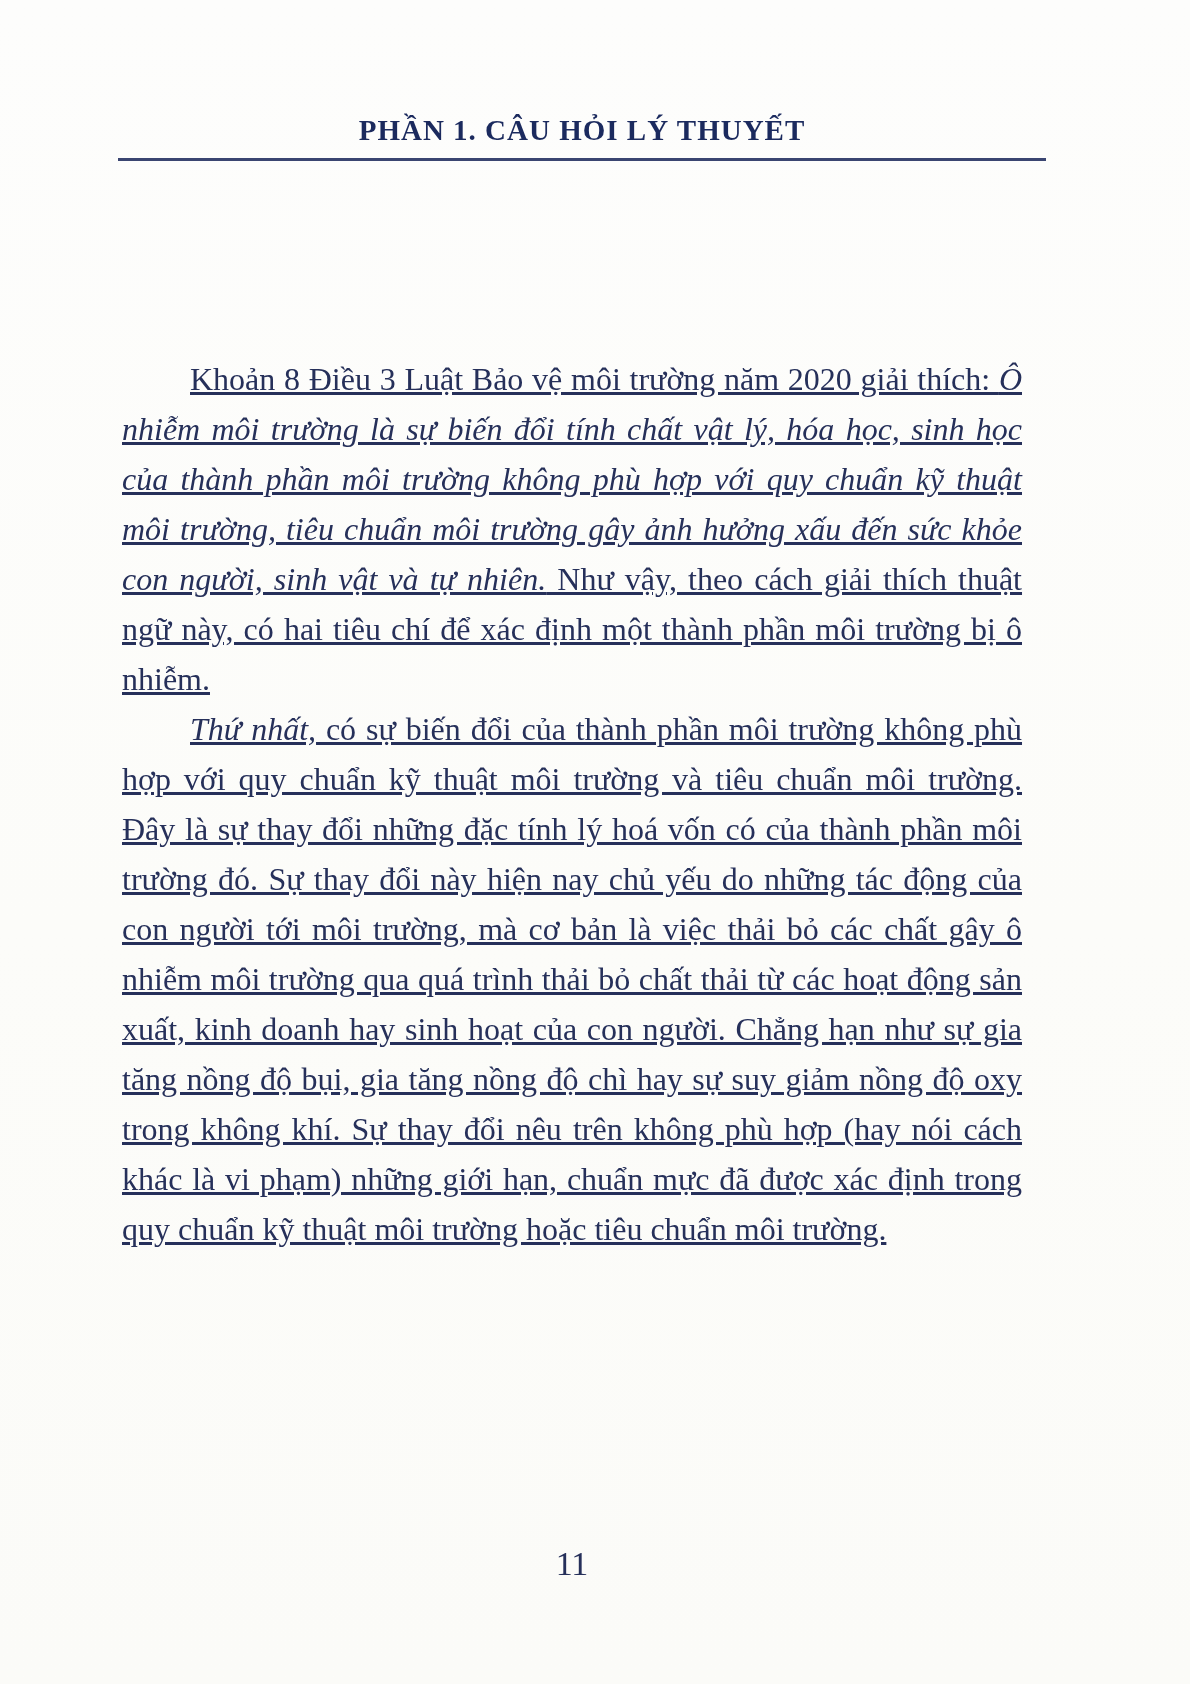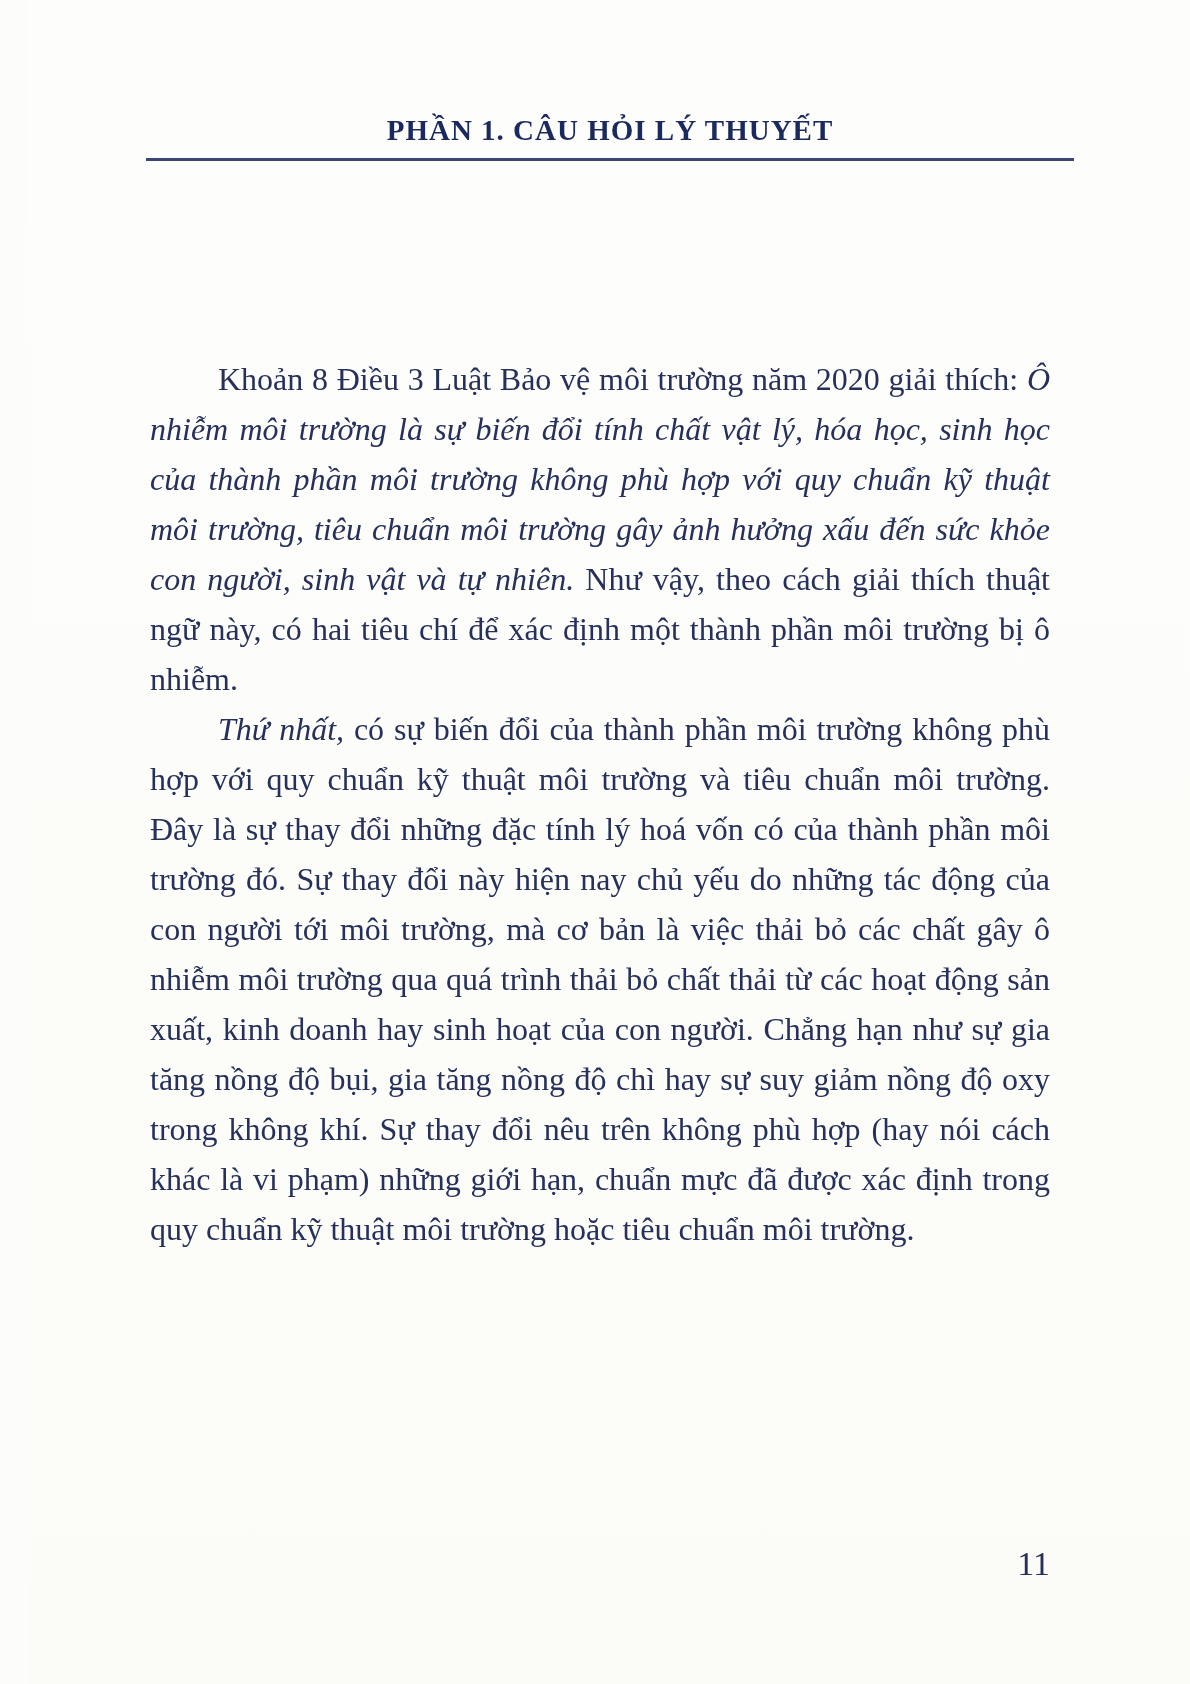--- a/index.html
+++ b/index.html
@@ -14,21 +14,20 @@
     background: var(--paper, #fcfcfa);
     font-family: "Liberation Serif", serif;
     color: var(--ink, #26305a);
     overflow: hidden;
   }
   .page {
     position: absolute;
     inset: 0;
     background:
       linear-gradient(180deg, #fdfdfc 0%, #fcfcf9 55%, #fbfbf8 100%);
-    margin-left: 28px;
   }
   
   .running-header {
     position: absolute;
     left: 118px;
     top: 112px;
     width: 928px;
     text-align: center;
   }
   .running-header-text {
@@ -61,35 +60,36 @@
   
   .page-body {
     position: absolute;
     left: 122px;
     top: 354px;
     width: 900px;
     font-size: 32px;
     line-height: 50px;
     text-align: justify;
     color: var(--ink, #26305a);
+    text-decoration: underline;
   }
   .para {
     margin: 0;
     text-indent: 68px;
   }
   .it {
     font-style: italic;
   }
   
   .page-number {
     position: absolute;
     left: 122px;
     top: 1542px;
     width: 900px;
-    text-align: right;
+    text-align: center;
     font-size: 34px;
     line-height: 44px;
     color: var(--ink, #26305a);
   }
 </style>
 </head>
 <body>
 
 <div class="page">
 

